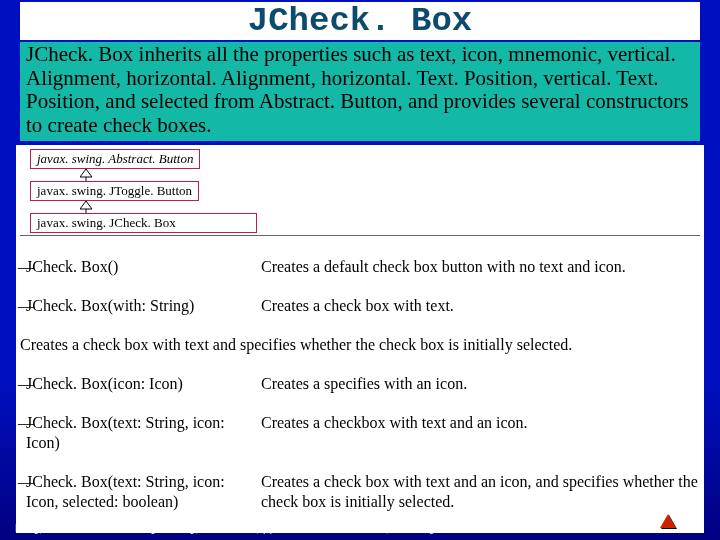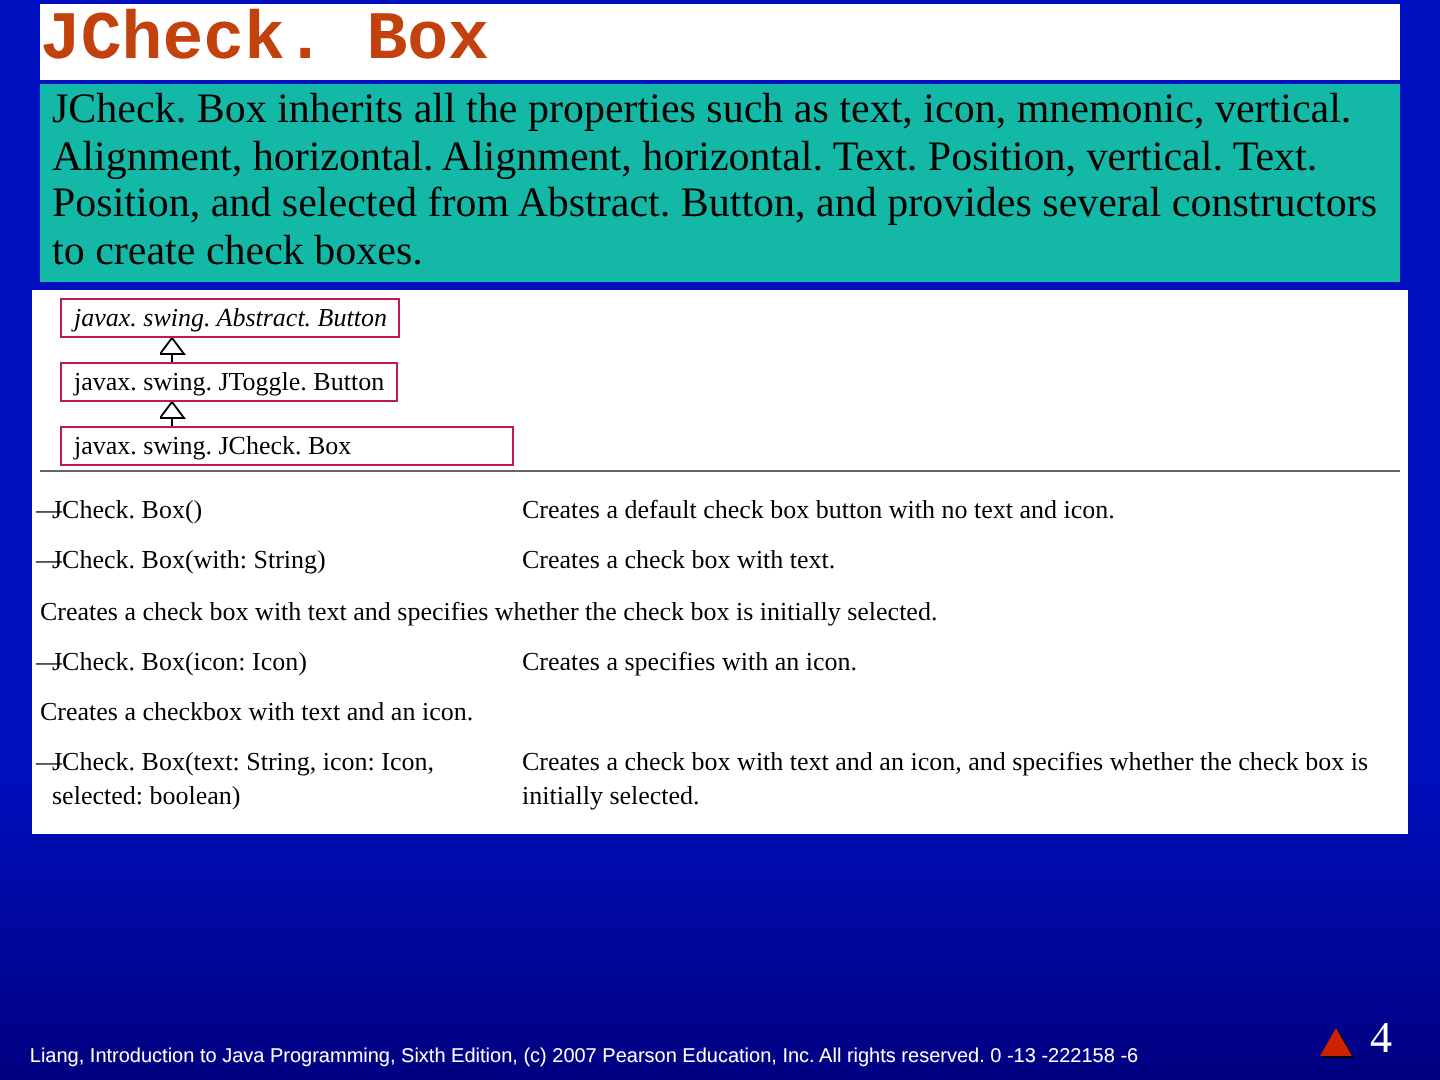--- a/index.html
+++ b/index.html
@@ -6,21 +6,22 @@
     margin: 0;
     padding: 0;
     width: 720px;
     height: 540px;
     background: linear-gradient(to bottom, #0010c0, #0010c0 70%, #000080);
     font-family: "Times New Roman", serif;
     overflow: hidden;
     position: relative;
   }
   .title {
-    color: #c2410c;
+    text-align: center;
+    color: #0c4a6e;
     background: #fff;
     font-family: "Courier New", monospace;
     font-size: 34px;
     font-weight: bold;
     margin: 2px 20px 2px 20px;
     padding: 0;
   }
   .body-text {
     background: #14b8a6;
     color: #000;
@@ -51,23 +52,23 @@
     position: relative;
   }
   .arrow svg { position:absolute; top:0; left:0; }
   .methods {
     border-top: 1px solid #666;
     margin-top: 2px;
     padding-top: 2px;
   }
   .mrow {
     display: flex;
-    font-size: 13px;
+    font-size: 16px;
     line-height: 1.25;
-    margin: 9px 0;
+    margin: 19px 0;
   }
   .sig {
     width: 235px;
     padding-left: 6px;
     position: relative;
   }
   .sig::before {
     content: "—";
     position: absolute;
     left: -2px;
@@ -137,20 +138,21 @@
         <div class="desc">Creates a check box with text.</div>
       </div>
     <div class="mrow">
         <div class="desc">Creates a check box with text and specifies whether the check box is initially selected.</div>
       </div>
     <div class="mrow">
         <div class="sig">JCheck. Box(icon: Icon)</div>
         <div class="desc">Creates a specifies with an icon.</div>
       </div>
     <div class="mrow">
+        <div class="sig">JCheck. Box(text: String, icon: Icon)</div>
         <div class="desc">Creates a checkbox with text and an icon.</div>
       </div>
     <div class="mrow">
         <div class="sig">JCheck. Box(text: String, icon: Icon, selected: boolean)</div>
         <div class="desc">Creates a check box with text and an icon, and specifies whether the check box is initially selected.</div>
       </div>
   </div>
 </div>
 
 <div class="footer">Liang, Introduction to Java Programming, Sixth Edition, (c) 2007 Pearson Education, Inc. All rights reserved. 0 -13 -222158 -6</div>

